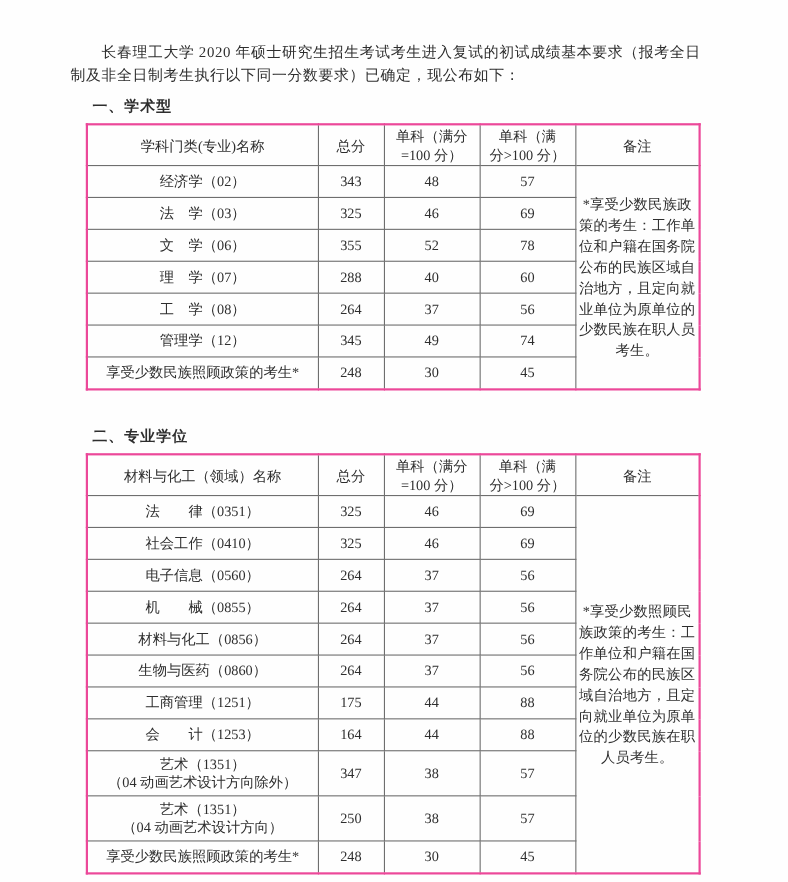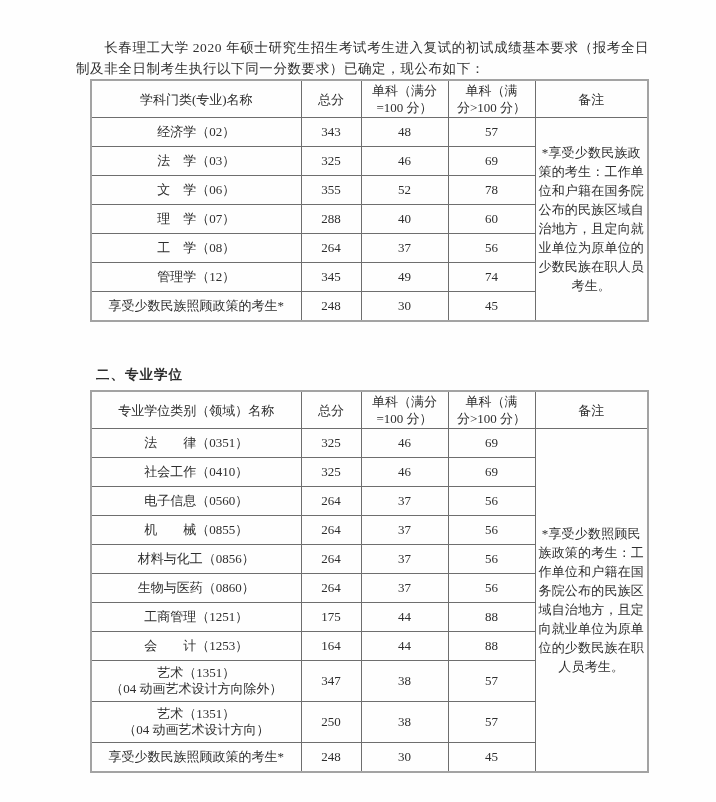--- a/index.html
+++ b/index.html
@@ -10,46 +10,46 @@
   }
   .page {
     position: relative;
     width: 716px;
     height: 802px;
     background: #fefefe;
     overflow: hidden;
   }
   .content {
     position: absolute;
-    left: 76px;
+    left: 64px;
     top: 37px;
     width: 596px;
   }
   .intro {
     margin: 0;
     font-size: 13.5px;
     line-height: 21px;
     letter-spacing: 0.6px;
     white-space: pre-line;
   }
   .sec-heading {
     margin: 9px 0 6px 20px;
     font-size: 13.5px;
     font-weight: bold;
     letter-spacing: 1px;
   }
   .sec-heading.second {
-    margin-top: 44px;
+    margin-top: 33px;
   }
   table.score-table {
     margin-left: 14px;
     width: 557px;
     border-collapse: collapse;
     table-layout: fixed;
-    border: 2px solid #a3a3a3;
+    border: 2px solid #ec4899;
   }
   table.score-table th,
   table.score-table td {
     border: 1px solid #6e6e6e;
     text-align: center;
     vertical-align: middle;
     font-weight: normal;
     font-size: 13px;
     padding: 1px 2px;
     overflow: hidden;
@@ -78,20 +78,21 @@
 </style>
 </head>
 <body>
 
 <div class="page">
   <div class="content">
 
     <p class="intro">　　长春理工大学 2020 年硕士研究生招生考试考生进入复试的初试成绩基本要求（报考全日
 制及非全日制考生执行以下同一分数要求）已确定，现公布如下：</p>
 
+    <div class="sec-heading">一、学术型</div>
 
     <table class="score-table">
       <colgroup>
         <col class="c-name">
           <col class="c-total">
           <col class="c-s100">
           <col class="c-o100">
           <col class="c-rem">
       </colgroup>
       <thead>
@@ -157,21 +158,21 @@
     <table class="score-table">
       <colgroup>
         <col class="c-name">
           <col class="c-total">
           <col class="c-s100">
           <col class="c-o100">
           <col class="c-rem">
       </colgroup>
       <thead>
         <tr>
-          <th>专业学位类别（领域）名称</th>
+          <th>材料与化工（领域）名称</th>
           <th>总分</th>
           <th>单科（满分
 =100 分）</th>
           <th>单科（满
 分&gt;100 分）</th>
           <th>备注</th>
         </tr>
       </thead>
       <tbody>
         <tr>

